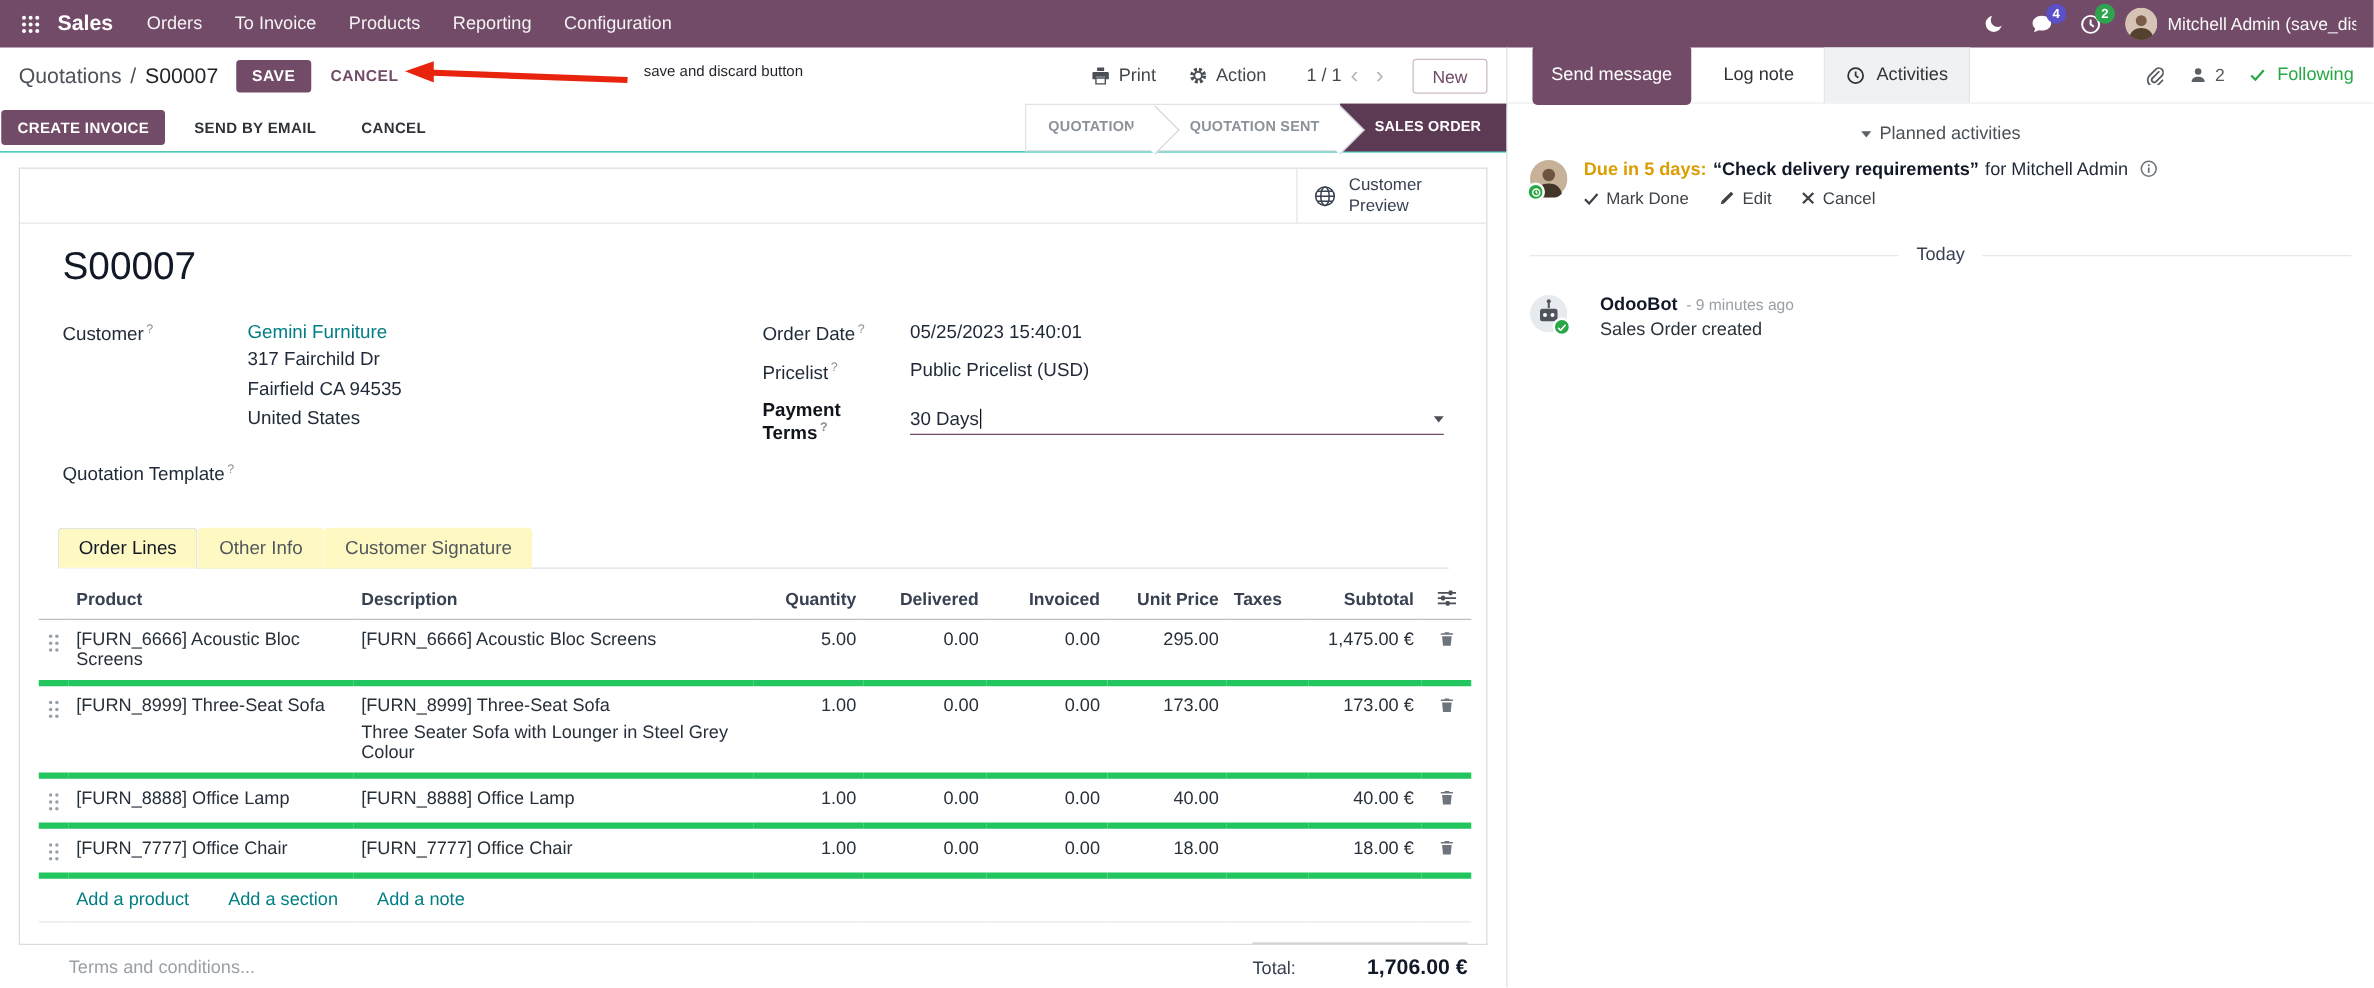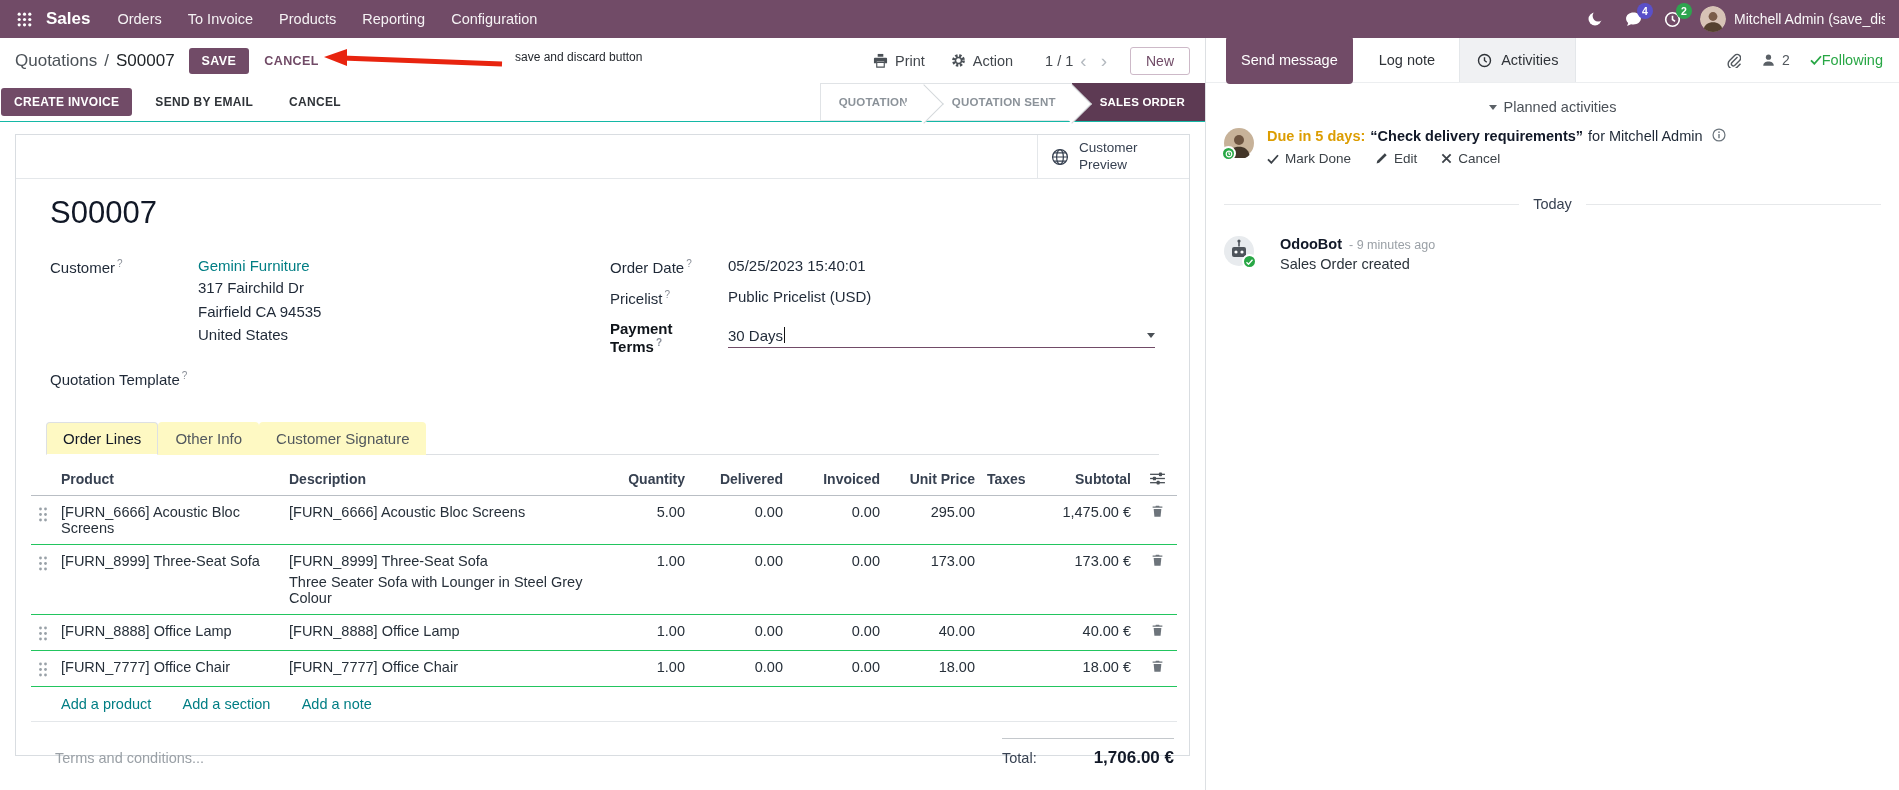--- a/index.html
+++ b/index.html
@@ -80,21 +80,21 @@
 
 
 .tabs{display:flex;align-items:flex-end;border-bottom:1px solid #dde0e3;margin:24px 30px 0;padding:0}
 .tab{padding:7px 16px;font-size:15px;color:#52585e;border:1px solid transparent;margin-bottom:-1px;border-top-left-radius:4px;border-top-right-radius:4px;background:#fef9c3}
 .tab.active{border-color:#dde0e3 #dde0e3 #fff;color:#111827}
 
 
 .olines{width:1146px;margin:8px 15px 0;border-collapse:collapse;table-layout:fixed}
 .olines th{font-size:14px;font-weight:700;color:#374151;padding:8px 6px;border-bottom:1px solid #b9bec4;white-space:nowrap}
 .al{text-align:left}.ar{text-align:right}
-.olines td{font-size:14.5px;color:#27303a;padding:8px 6px;border-top:1px solid #22c55e;vertical-align:top}
+.olines td{font-size:14.5px;color:#27303a;padding:8px 6px;border-top:5px solid #22c55e;vertical-align:top}
 .olines tbody tr.first td{border-top:none}
 .handle-btn{padding-top:2px;cursor:grab;display:block;margin:0 auto}
 .edited{color:#2C73D2}
 .trash-btn{display:block;margin:0 auto;color:#6d747b}
 .desc2{margin-top:5px}
 .addlinks-row td{padding:9px 6px;border-bottom:1px solid #e4e7ea}
 .addlinks a{color:#017E84;margin-right:28px;font-size:14.5px}
 .opt-btn{display:block;margin:0 auto}
 
 
@@ -105,21 +105,21 @@
 .total-value{font-size:17px;font-weight:700;color:#111827}
 
 
 .chatter-top{height:45px;display:flex;align-items:center;padding-left:20px;border-bottom:1px solid #eceef0;flex:none}
 .btn-send{background:#714B67;color:#fff;font-size:14.5px;font-weight:500;padding:16px 15px;border-radius:4px}
 .btn-lognote{margin-left:20px;font-size:14.5px;color:#2f3338;padding:8px 6px}
 .vsep{width:1px;align-self:stretch;background:#e4e7ea;margin-left:18px}
 .activities-tab{align-self:stretch;display:flex;align-items:center;gap:9px;padding:0 17px;background:#f0f1f3;color:#2f3338;font-size:14.5px;border-right:1px solid #e4e7ea}
 .chatter-icons{margin-left:auto;display:flex;align-items:center;gap:20px;padding-right:16px;color:#52585e}
 .followers-btn{display:flex;align-items:center;gap:6px;font-size:14px;color:#52585e}
-.following-btn{display:flex;align-items:center;gap:0;font-size:14.5px;color:#28a745;font-weight:500}
+.following-btn{display:flex;align-items:center;gap:10px;font-size:14.5px;color:#28a745;font-weight:500}
 .planned-header{display:flex;align-items:center;justify-content:center;gap:7px;margin-top:16px;color:#4b5158;font-size:14.5px;width:100%}
 .caret-down{width:0;height:0;border-left:4px solid transparent;border-right:4px solid transparent;border-top:5px solid #5b6167}
 .activity{display:flex;gap:13px;margin:13px 18px 0}
 .avatar30{position:relative;width:30px;height:30px;flex:none}
 .av-badge{position:absolute;width:15px;height:15px;border-radius:50%;background:#28a745;border:2px solid #fff;display:flex;align-items:center;justify-content:center;color:#fff}
 .av-badge.bl{left:-3px;bottom:-3px}
 .av-badge.br{right:-3px;bottom:-3px}
 .a-line1{font-size:14.5px;color:#1f2937;display:flex;align-items:flex-start;gap:5px;white-space:nowrap}
 .due{color:#dc9d02;font-weight:700}
 .a-title{font-weight:700;color:#111827}

